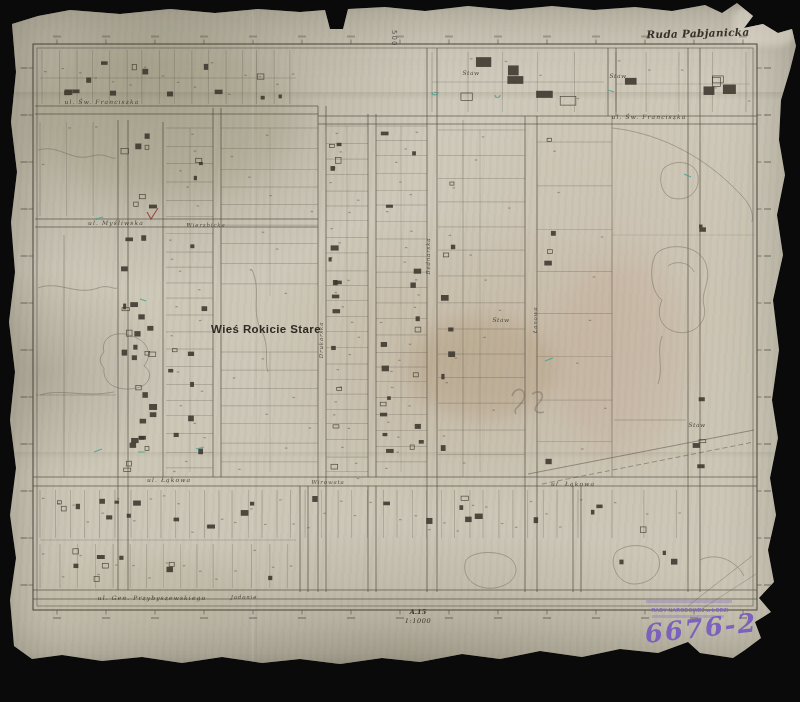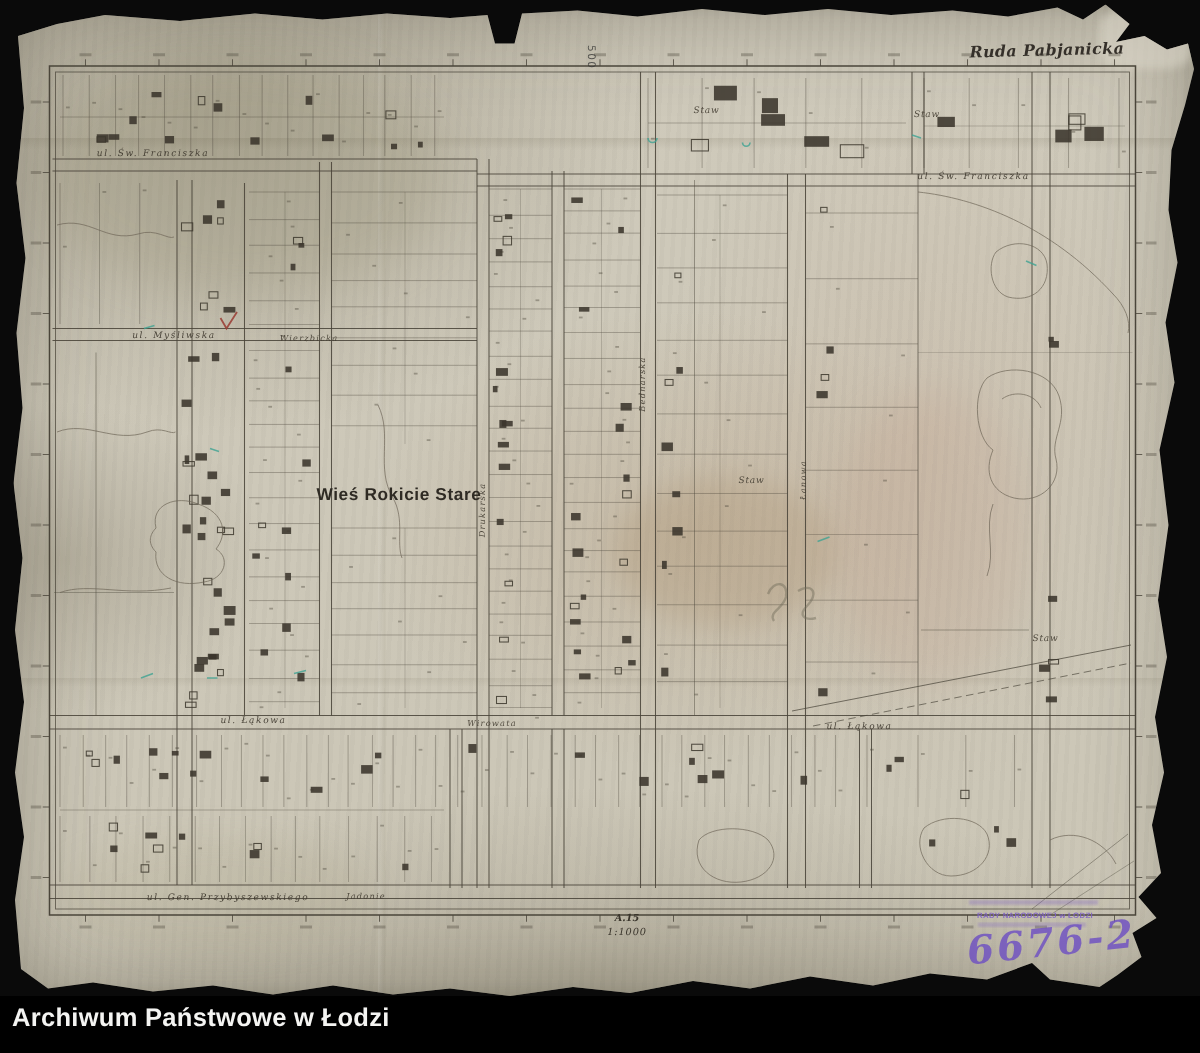--- a/index.html
+++ b/index.html
@@ -832,16 +832,13 @@
 
       <g id="g-stamp">
         <rect x="646" y="600" width="86" height="3.2" fill="#7e60c6" opacity="0.30" filter="url(#smudge)"></rect>
         <text class="stamp-line" x="690" y="612" text-anchor="middle">RADY NARODOWEJ w ŁODZI</text>
         <rect x="652" y="615" width="72" height="3" fill="#7e60c6" opacity="0.28" filter="url(#smudge)"></rect>
         <text class="stamp-number" x="702" y="637" text-anchor="middle" transform="rotate(-6 702 637)">6676-2</text>
       </g>
     </svg>
   </div>
 
-  <div class="archive-bar">
-    <span>Archiwum Państwowe w Łodzi</span>
-  </div>
 </div>
 
 </body></html>

